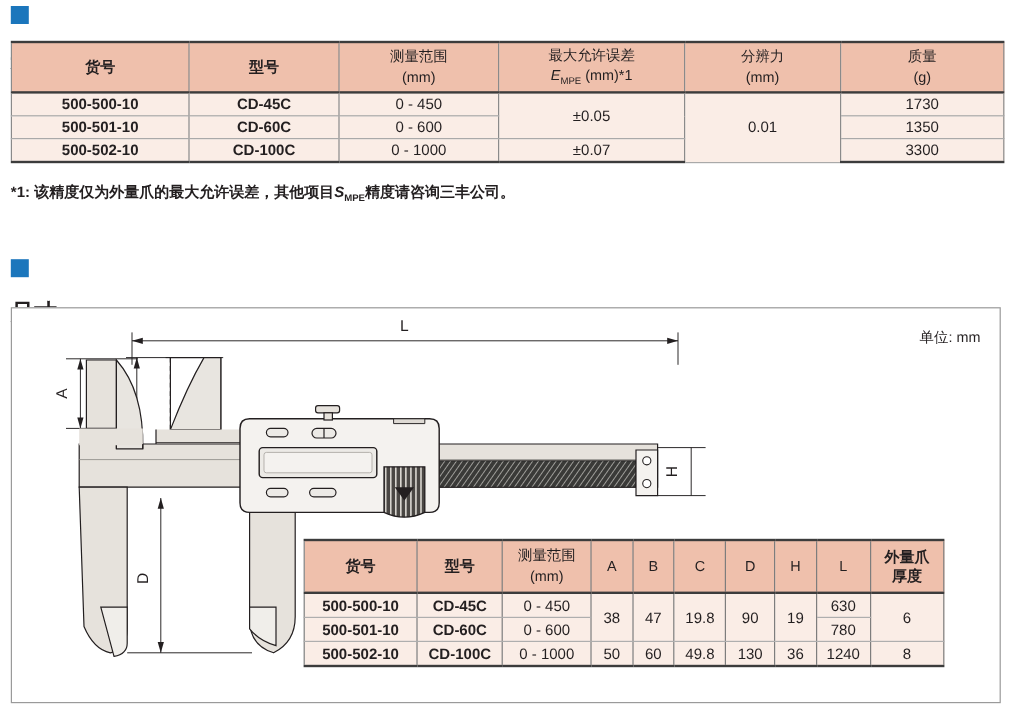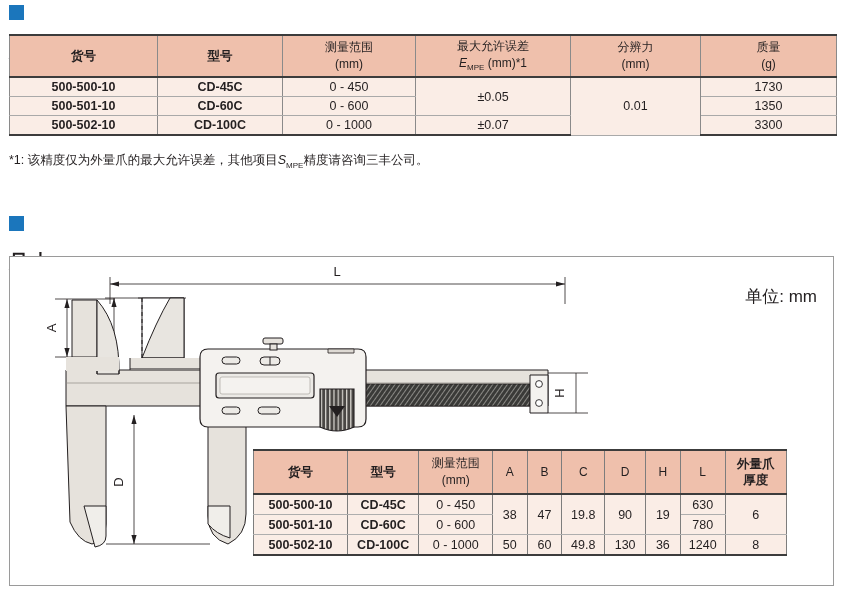--- a/index.html
+++ b/index.html
@@ -32,29 +32,29 @@
   }
   .spec-tbl tbody td{background:#faede6;height:16px;font-size:12.5px;}
   .spec-tbl tbody tr:last-child td{border-bottom:2px solid #3c3c3c;}
   .spec-tbl td.code,.spec-tbl td.model{font-weight:bold;}
   .spec-tbl td.num{font-weight:normal;}
   .hdr2{font-weight:normal;font-size:12px;margin-top:28px;}
   .ital{font-style:italic;font-weight:normal;}
   sub{font-size:8px;}
 
   .note{
-    position:absolute;left:9px;top:152px;font-size:12.5px;color:#231f20;white-space:nowrap;
+    position:absolute;left:9px;top:152px;font-size:12.5px;color:#231f20;white-space:nowrap;font-weight:bold;
   }
 
   
   .dim-panel{
     position:absolute;left:9px;top:256px;width:825px;height:330px;
     border:1px solid #9a9a9a;background:#ffffff;box-sizing:border-box;
   }
-  .unit-lbl{position:absolute;right:16px;top:16px;font-size:17px;color:#231f20;margin-top:12px;}
+  .unit-lbl{position:absolute;right:16px;top:16px;font-size:12px;color:#231f20;}
 
   .drawing{position:absolute;left:0;top:0;width:825px;height:330px;}
 
   
   .dim-tbl{position:absolute;left:253px;top:449px;width:534px;table-layout:fixed;}
   .dim-tbl th,.dim-tbl td{
     border-left:1px solid #7d7d7d;border-right:1px solid #7d7d7d;
     border-top:1px solid #aeaeae;border-bottom:1px solid #aeaeae;
     text-align:center;vertical-align:middle;
   }

